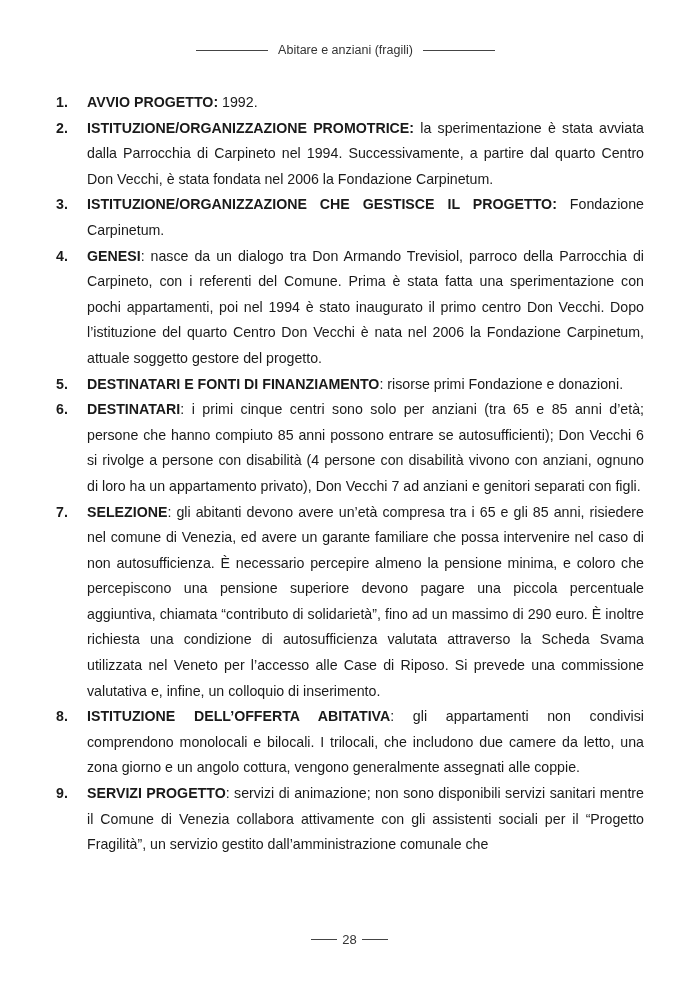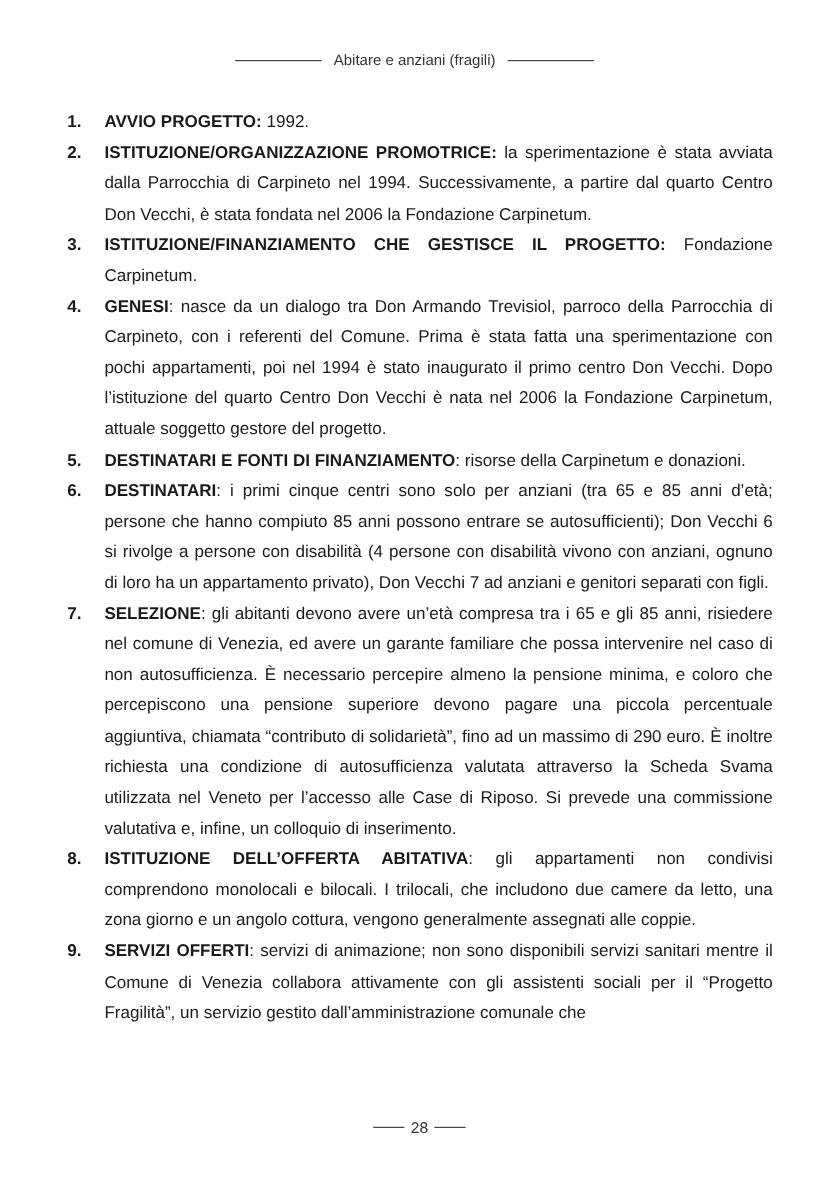--- a/index.html
+++ b/index.html
@@ -30,45 +30,45 @@
   <li class="item">
     <span class="num">1.</span>
     <span class="body"><span class="lbl">AVVIO PROGETTO:</span><span> 1992.</span></span>
   </li>
   <li class="item">
     <span class="num">2.</span>
     <span class="body"><span class="lbl">ISTITUZIONE/ORGANIZZAZIONE PROMOTRICE:</span><span> la sperimentazione è stata avviata dalla Parrocchia di Carpineto nel 1994. Successivamente, a partire dal quarto Centro Don Vecchi, è stata fondata nel 2006 la Fondazione Carpinetum.</span></span>
   </li>
   <li class="item">
     <span class="num">3.</span>
-    <span class="body"><span class="lbl">ISTITUZIONE/FINANZIAMENTO CHE GESTISCE IL PROGETTO:</span><span> Fondazione Carpinetum.</span></span>
+    <span class="body"><span class="lbl">ISTITUZIONE/ORGANIZZAZIONE CHE GESTISCE IL PROGETTO:</span><span> Fondazione Carpinetum.</span></span>
   </li>
   <li class="item">
     <span class="num">4.</span>
     <span class="body"><span class="lbl">GENESI</span><span>: nasce da un dialogo tra Don Armando Trevisiol, parroco della Parrocchia di Carpineto, con i referenti del Comune. Prima è stata fatta una sperimentazione con pochi appartamenti, poi nel 1994 è stato inaugurato il primo centro Don Vecchi. Dopo l’istituzione del quarto Centro Don Vecchi è nata nel 2006 la Fondazione Carpinetum, attuale soggetto gestore del progetto.</span></span>
   </li>
   <li class="item">
     <span class="num">5.</span>
-    <span class="body"><span class="lbl">DESTINATARI E FONTI DI FINANZIAMENTO</span><span>: risorse della Carpinetum e donazioni.</span></span>
+    <span class="body"><span class="lbl">DESTINATARI E FONTI DI FINANZIAMENTO</span><span>: risorse primi Fondazione e donazioni.</span></span>
   </li>
   <li class="item">
     <span class="num">6.</span>
     <span class="body"><span class="lbl">DESTINATARI</span><span>: i primi cinque centri sono solo per anziani (tra 65 e 85 anni d’età; persone che hanno compiuto 85 anni possono entrare se autosufficienti); Don Vecchi 6 si rivolge a  persone con disabilità (4 persone con disabilità vivono con anziani, ognuno di loro ha un appartamento privato), Don Vecchi 7 ad anziani e genitori separati con figli.</span></span>
   </li>
   <li class="item">
     <span class="num">7.</span>
     <span class="body"><span class="lbl">SELEZIONE</span><span>: gli abitanti devono avere un’età compresa tra i 65 e gli 85 anni, risiedere nel comune di Venezia, ed avere un garante familiare che possa intervenire nel caso di non autosufficienza. È necessario percepire almeno la pensione minima, e coloro che percepiscono una pensione superiore devono pagare una piccola percentuale aggiuntiva, chiamata “contributo di solidarietà”, fino ad un massimo di 290 euro. È inoltre richiesta una condizione di autosufficienza valutata attraverso la Scheda Svama utilizzata nel Veneto per l’accesso alle Case di Riposo. Si prevede una commissione valutativa e, infine, un colloquio di inserimento.</span></span>
   </li>
   <li class="item">
     <span class="num">8.</span>
     <span class="body"><span class="lbl">ISTITUZIONE DELL’OFFERTA ABITATIVA</span><span>: gli appartamenti non condivisi comprendono monolocali e bilocali. I trilocali, che includono due camere da letto, una zona giorno e un angolo cottura, vengono generalmente assegnati alle coppie.</span></span>
   </li>
   <li class="item">
     <span class="num">9.</span>
-    <span class="body"><span class="lbl">SERVIZI OFFERTI</span><span>: servizi di animazione; non sono disponibili servizi sanitari mentre il Comune di Venezia collabora attivamente con gli assistenti sociali per il “Progetto Fragilità”, un servizio gestito dall’amministrazione comunale che</span></span>
+    <span class="body"><span class="lbl">SERVIZI PROGETTO</span><span>: servizi di animazione; non sono disponibili servizi sanitari mentre il Comune di Venezia collabora attivamente con gli assistenti sociali per il “Progetto Fragilità”, un servizio gestito dall’amministrazione comunale che</span></span>
   </li>
 </ol>
 
 <div class="footer">
   <span class="rule"></span>
   <span>28</span>
   <span class="rule"></span>
 </div>
 
 </body></html>

